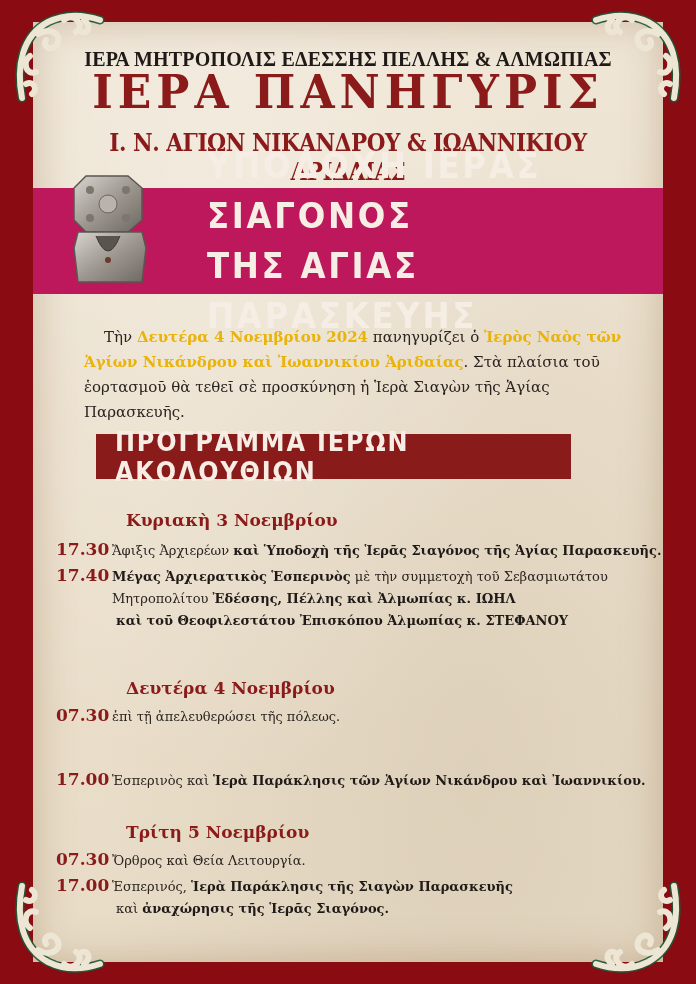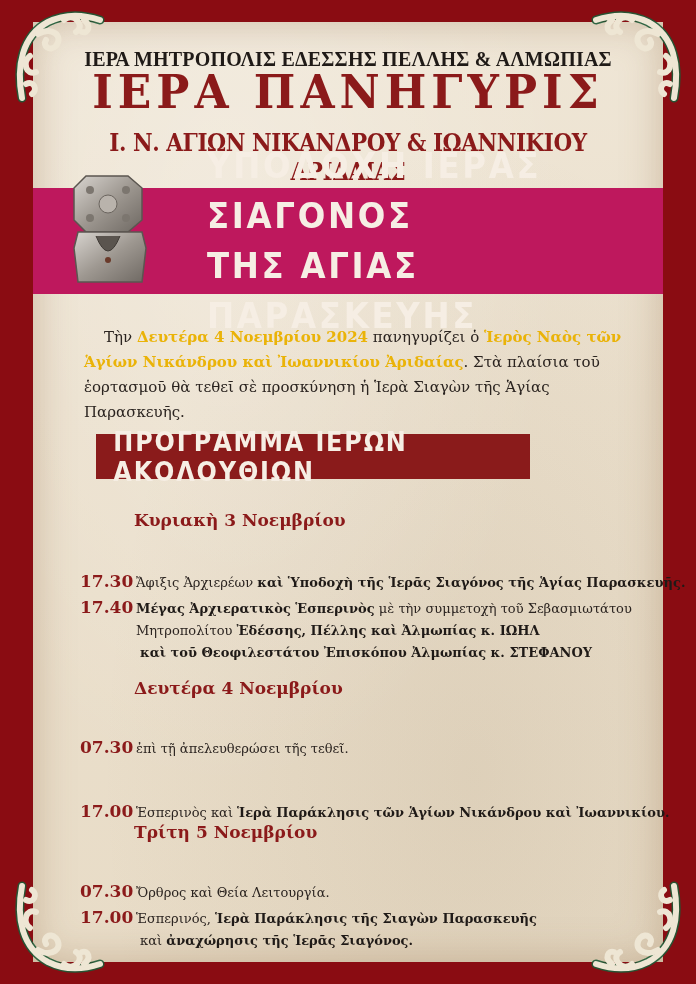--- a/index.html
+++ b/index.html
@@ -59,36 +59,36 @@
     position:absolute; left:72px; top:174px; width:76px; height:112px;
   }
 
   .intro {
     position:absolute; left:84px; top:325px; width:560px;
     font-family:"DejaVu Serif", serif; font-size:15px; line-height:25px; color:#2b2420;
   }
   .intro b { font-weight:bold; color:#eab308; }
 
   .program-banner {
-    position:absolute; left:96px; top:434px; width:434px; height:45px;
+    position:absolute; left:96px; top:434px; width:475px; height:45px;
     background:#8a1b1b;
     display:flex; align-items:center; justify-content:center;
   }
   .program-banner span {
     color:#f6eee4; font-family:"DejaVu Sans", sans-serif; font-weight:bold;
     font-size:26px; letter-spacing:2px; transform:scaleX(0.92);
   }
 
   .day {
     position:absolute; left:126px;
-    font-family:"DejaVu Serif", serif; font-weight:bold; font-size:17px; color:#8b1a1a;margin-left:8px;
+    font-family:"DejaVu Serif", serif; font-weight:bold; font-size:17px; color:#8b1a1a;
   }
   .entry {
-    position:absolute; left:80px; width:600px;
-    font-family:"DejaVu Serif", serif; font-size:13px; color:#2b2420; line-height:22px;margin-top:32px;
+    position:absolute; left:56px; width:600px;
+    font-family:"DejaVu Serif", serif; font-size:13px; color:#2b2420; line-height:22px;
   }
   .entry .time {
     position:absolute; left:0; top:-2px; width:52px;
     font-weight:bold; font-size:17px; color:#8b1a1a;
   }
   .entry .desc { margin-left:56px; }
   .entry .desc .ln { display:block; white-space:nowrap; }
   .entry .desc .ln.ind { padding-left:4px; }
   .entry b { font-weight:bold; color:#1f1a17; }
 </style>
@@ -214,21 +214,21 @@
     <span class="ln"><span>Μητροπολίτου </span><b>Ἐδέσσης, Πέλλης καὶ Ἀλμωπίας κ. ΙΩΗΛ</b></span>
     <span class="ln ind"><b>καὶ τοῦ Θεοφιλεστάτου Ἐπισκόπου Ἀλμωπίας κ. ΣΤΕΦΑΝΟΥ</b></span>
   </div>
 </div>
 
 <div class="day" style="top:678px">Δευτέρα 4 Νοεμβρίου</div>
 
 <div class="entry" style="top:706px">
   <span class="time">07.30</span>
   <div class="desc">
-    <span class="ln"><span>ἐπὶ τῇ ἀπελευθερώσει τῆς τεθεῖ.</span></span>
+    <span class="ln"><span>ἐπὶ τῇ ἀπελευθερώσει τῆς πόλεως.</span></span>
   </div>
 </div>
 
 <div class="entry" style="top:770px">
   <span class="time">17.00</span>
   <div class="desc">
     <span class="ln"><span>Ἑσπερινὸς καὶ </span><b>Ἱερὰ Παράκλησις τῶν Ἁγίων Νικάνδρου καὶ Ἰωαννικίου.</b></span>
   </div>
 </div>
 

